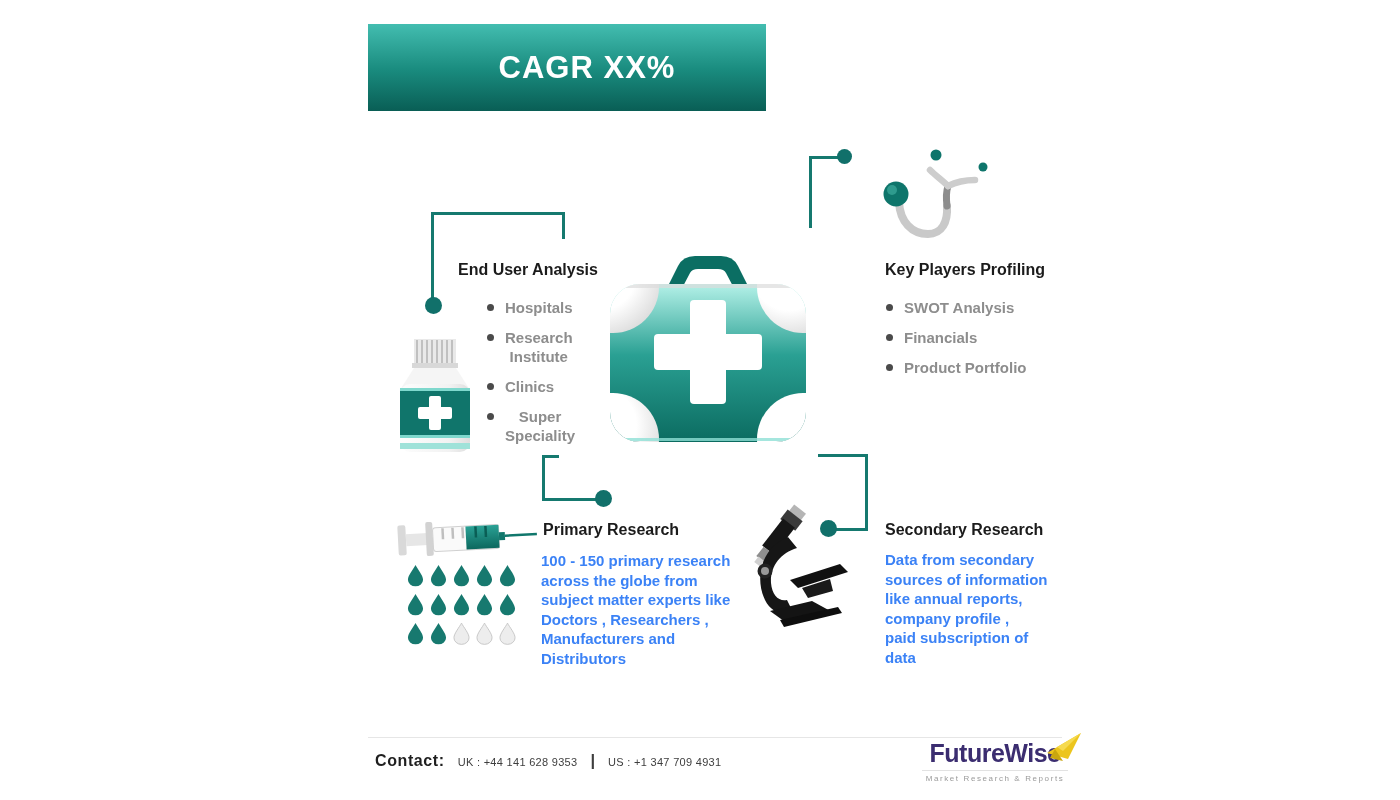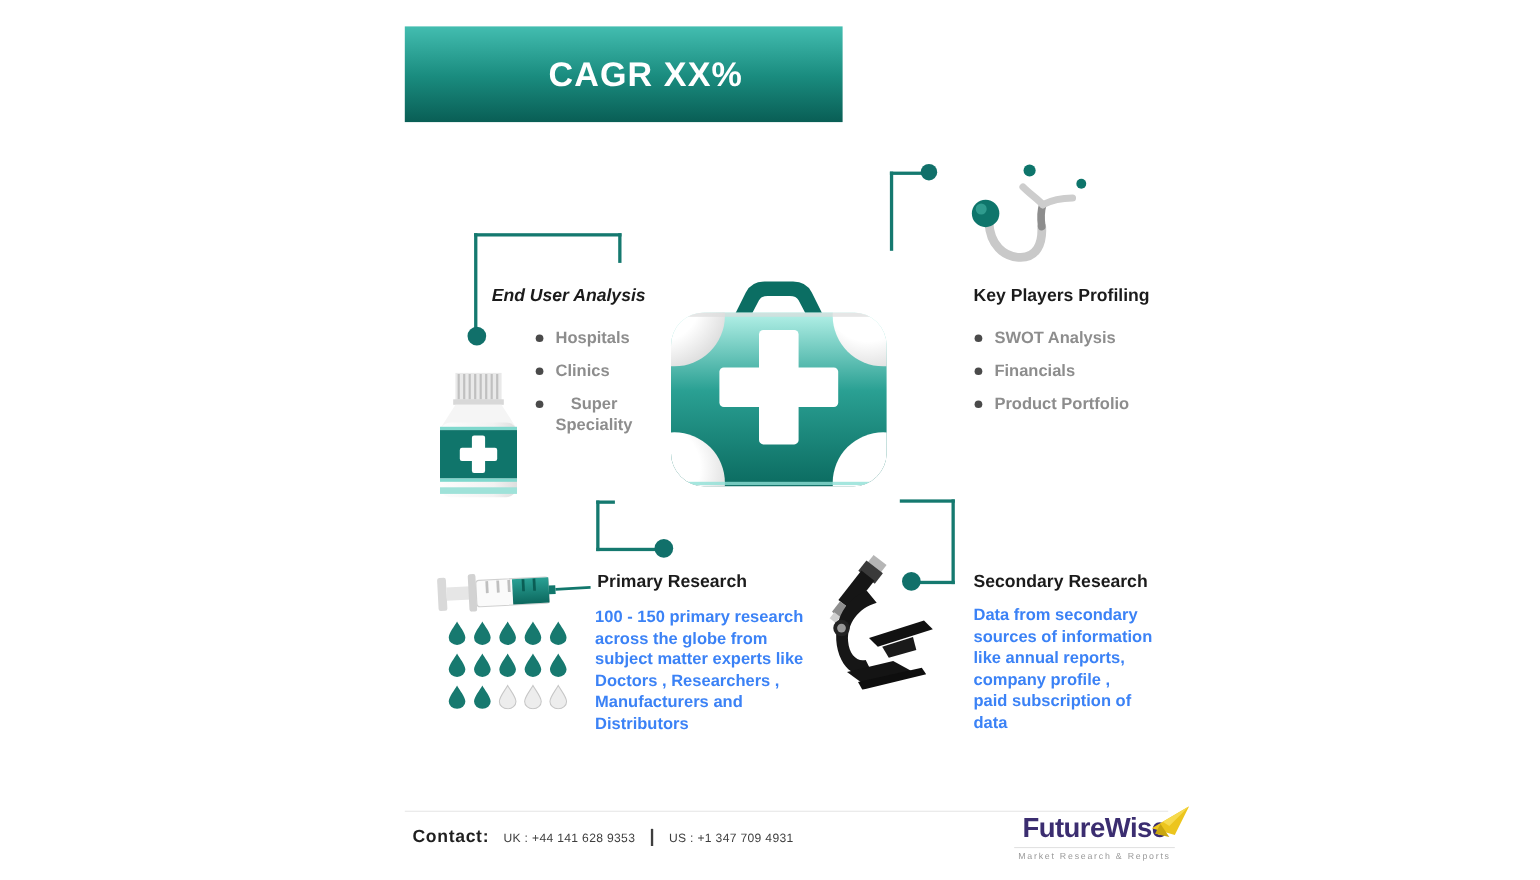--- a/index.html
+++ b/index.html
@@ -27,21 +27,21 @@
   .c-pr-v    { left:542px; top:455px; width:3px;  height:46px; }
   .c-pr-h    { left:542px; top:498px; width:59px; height:3px;  }
   .c-pr-dot  { left:595px; top:490px; width:17px; height:17px; }
   .c-se-h    { left:818px; top:454px; width:50px; height:3px;  }
   .c-se-v    { left:865px; top:454px; width:3px;  height:77px; }
   .c-se-hb   { left:834px; top:528px; width:34px; height:3px;  }
   .c-se-dot  { left:820px; top:520px; width:17px; height:17px; }
 
   
   .sec-title { position:absolute; font-size:16px; font-weight:bold; color:#1b1b1b; }
-  .t-eu { left:447px; top:261px;font-style:italic; }
+  .t-eu { left:458px; top:261px; }
   .t-kp { left:885px; top:261px; }
   .t-pr { left:543px; top:521px; }
   .t-se { left:885px; top:521px; }
   .blist { position:absolute; list-style:none; font-size:15px; font-weight:bold; color:#8d8d8d; }
   .l-eu { left:487px; top:298px; width:120px; }
   .l-kp { left:886px; top:298px; width:168px; }
   .blist li { display:flex; gap:11px; margin-bottom:11px; line-height:19px;text-align:center; }
   .bullet { flex:none; width:7px; height:7px; border-radius:50%; background:#4a4a4a; margin-top:6px; }
   .blist .txt { white-space:pre-line; }
   .body-text { position:absolute; font-size:15px; font-weight:bold; color:#3b82f6;
@@ -262,20 +262,25 @@
   </svg>
 
   <h3 class="sec-title t-eu">End User Analysis</h3>
   <ul class="blist l-eu">
     <li>
         <span class="bullet"></span>
         <span class="txt">Hospitals</span>
       </li>
     <li>
         <span class="bullet"></span>
+        <span class="txt">Research
+Institute</span>
+      </li>
+    <li>
+        <span class="bullet"></span>
         <span class="txt">Clinics</span>
       </li>
     <li>
         <span class="bullet"></span>
         <span class="txt">Super
 Speciality</span>
       </li>
   </ul>
 
   <h3 class="sec-title t-kp">Key Players Profiling</h3>

